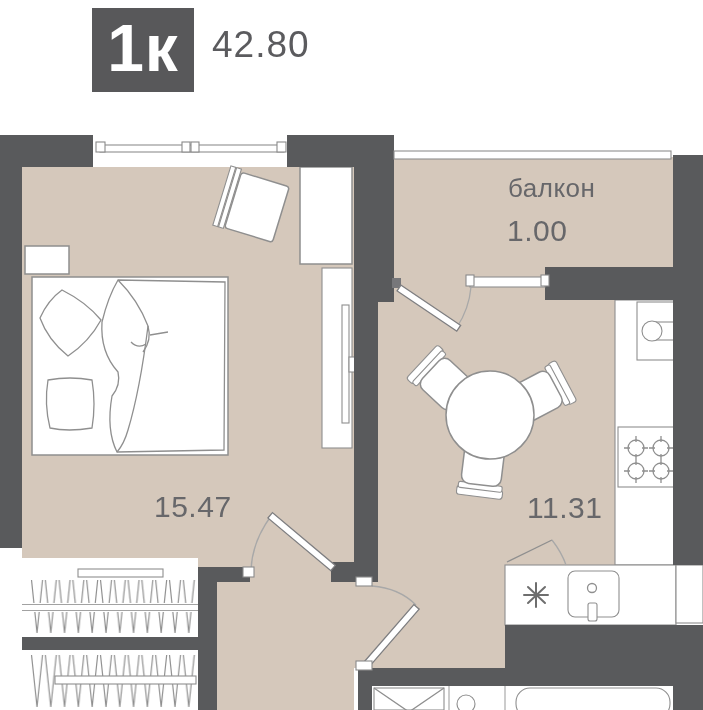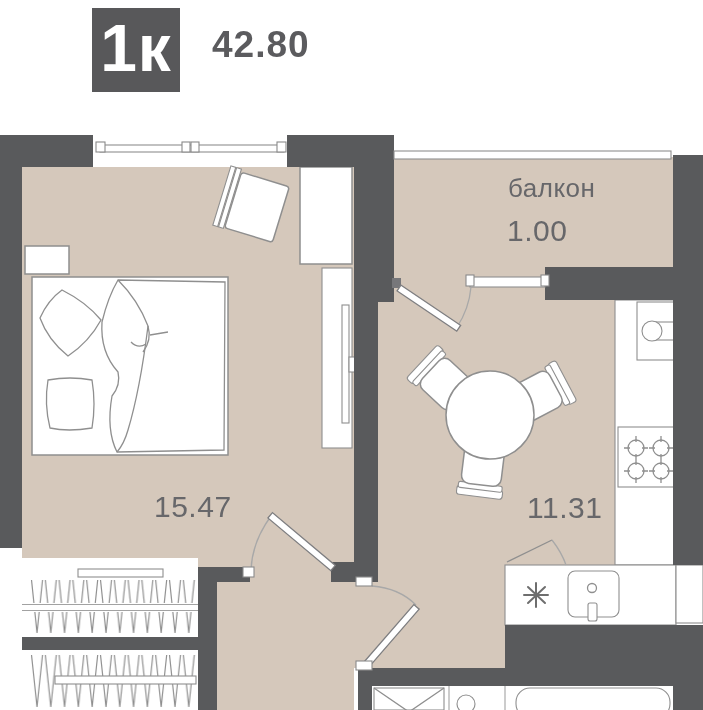--- a/index.html
+++ b/index.html
@@ -2,24 +2,24 @@
 <html style="--c-wall: #595a5c; --c-floor: #d5c8bb; --c-badge_bg: #58585a; --c-badge_text: #ffffff; --c-outline: #8f8f8f; --c-thin_line: #a2a2a2; --c-label: #67676a; --c-page_bg: #ffffff;"><head>
 <meta charset="utf-8">
 <style>
   :root{
     --c-wall:#595a5c; --c-floor:#d5c8bb; --c-badge_bg:#58585a; --c-badge_text:#ffffff;
     --c-outline:#8f8f8f; --c-thin_line:#a2a2a2; --c-label:#67676a; --c-page_bg:#ffffff;
   }
   html,body{margin:0;padding:0;background:var(--c-page_bg);}
   .stage{position:relative;width:703px;height:710px;overflow:hidden;background:var(--c-page_bg);
          font-family:"Liberation Sans",sans-serif;}
-  .badge{position:absolute;left:92px;top:8px;width:88px;height:84px;background:var(--c-badge_bg);
+  .badge{position:absolute;left:92px;top:8px;width:102px;height:84px;background:var(--c-badge_bg);
          color:var(--c-badge_text);display:flex;align-items:center;justify-content:center;
          font-size:66px;font-weight:bold;letter-spacing:1px;padding-bottom:4px;box-sizing:border-box;}
-  .area-label{position:absolute;left:212px;top:24px;font-size:37px;color:#5b5b5e;letter-spacing:1px;font-weight:bold;}
+  .area-label{position:absolute;left:212px;top:24px;font-size:37px;color:#5b5b5e;letter-spacing:1px;}
   svg{position:absolute;left:0;top:0;}
   .wall{fill:var(--c-wall);stroke:none;}
   .floor{fill:var(--c-floor);stroke:none;}
   .wht{fill:#fff;}
   .o{fill:#fff;stroke:var(--c-outline);stroke-width:1.5;}
   .o1{fill:#fff;stroke:var(--c-outline);stroke-width:1.1;}
   .ln{fill:none;stroke:var(--c-outline);stroke-width:1.3;}
   .tn{fill:none;stroke:var(--c-thin_line);stroke-width:1.1;}
   .arc{fill:none;stroke:#a8a8a8;stroke-width:1.3;}
   .blade{fill:#fff;stroke:#7e7e80;stroke-width:1.3;}

